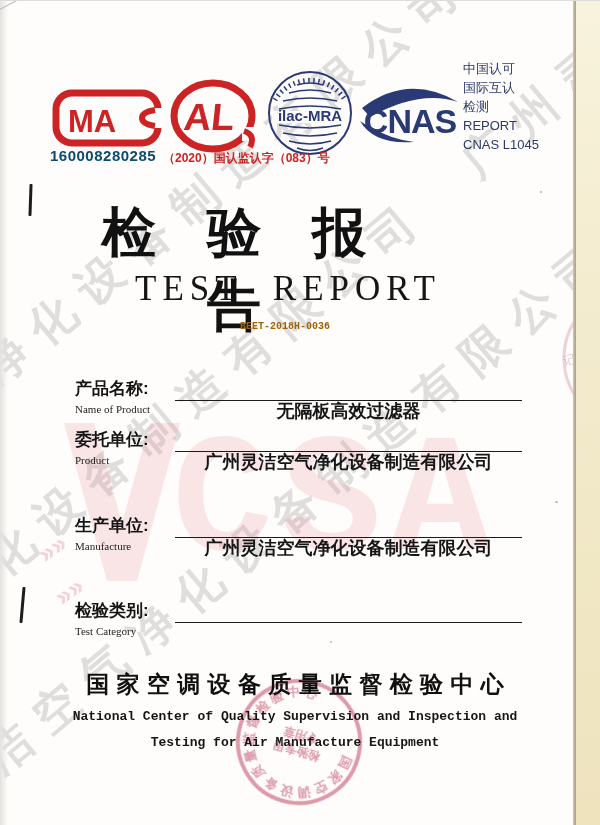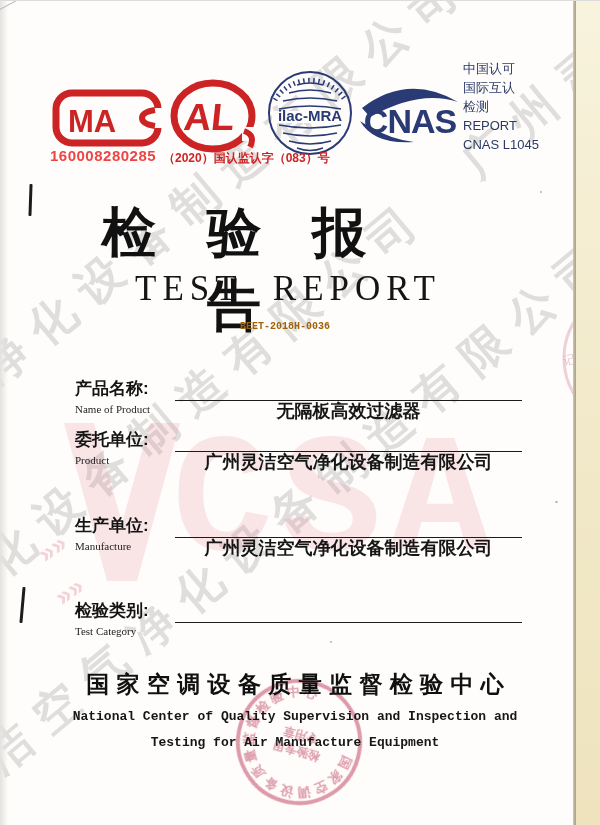--- a/index.html
+++ b/index.html
@@ -39,21 +39,21 @@
   .stampB{left:520px;top:272px;opacity:.5;filter:blur(.4px);}
   
   .logos{position:absolute;left:0;top:0;width:600px;}
   .logo{position:absolute;}
   .cma-logo{left:52px;top:88px;}
   .al-logo{left:168px;top:78px;}
   .ilac-logo{left:266px;top:68px;}
   .cnas-logo{left:358px;top:80px;}
   .accred{position:absolute;left:463px;top:58px;font-size:13px;font-weight:400;
      color:#2b3a66;line-height:19px;}
-  .cma-number{position:absolute;left:50px;top:146px;color:#ef4444;font-weight:700;
+  .cma-number{position:absolute;left:50px;top:146px;color:#0c4a6e;font-weight:700;
      font-size:15px;letter-spacing:.5px;}
   .al-caption{position:absolute;left:163px;top:149px;color:#cc2424;font-weight:700;
      font-size:12px;}
   
   .title-cn{position:absolute;left:0;top:196px;width:468px;text-align:center;
      font-size:54px;font-weight:900;letter-spacing:.95em;padding-left:.95em;
      box-sizing:border-box;color:#111;}
   .title-en{position:absolute;left:0;top:268px;width:576px;text-align:center;
      font-family:"Liberation Serif",serif;font-size:35px;letter-spacing:6px;
      word-spacing:16px;color:#151515;}

